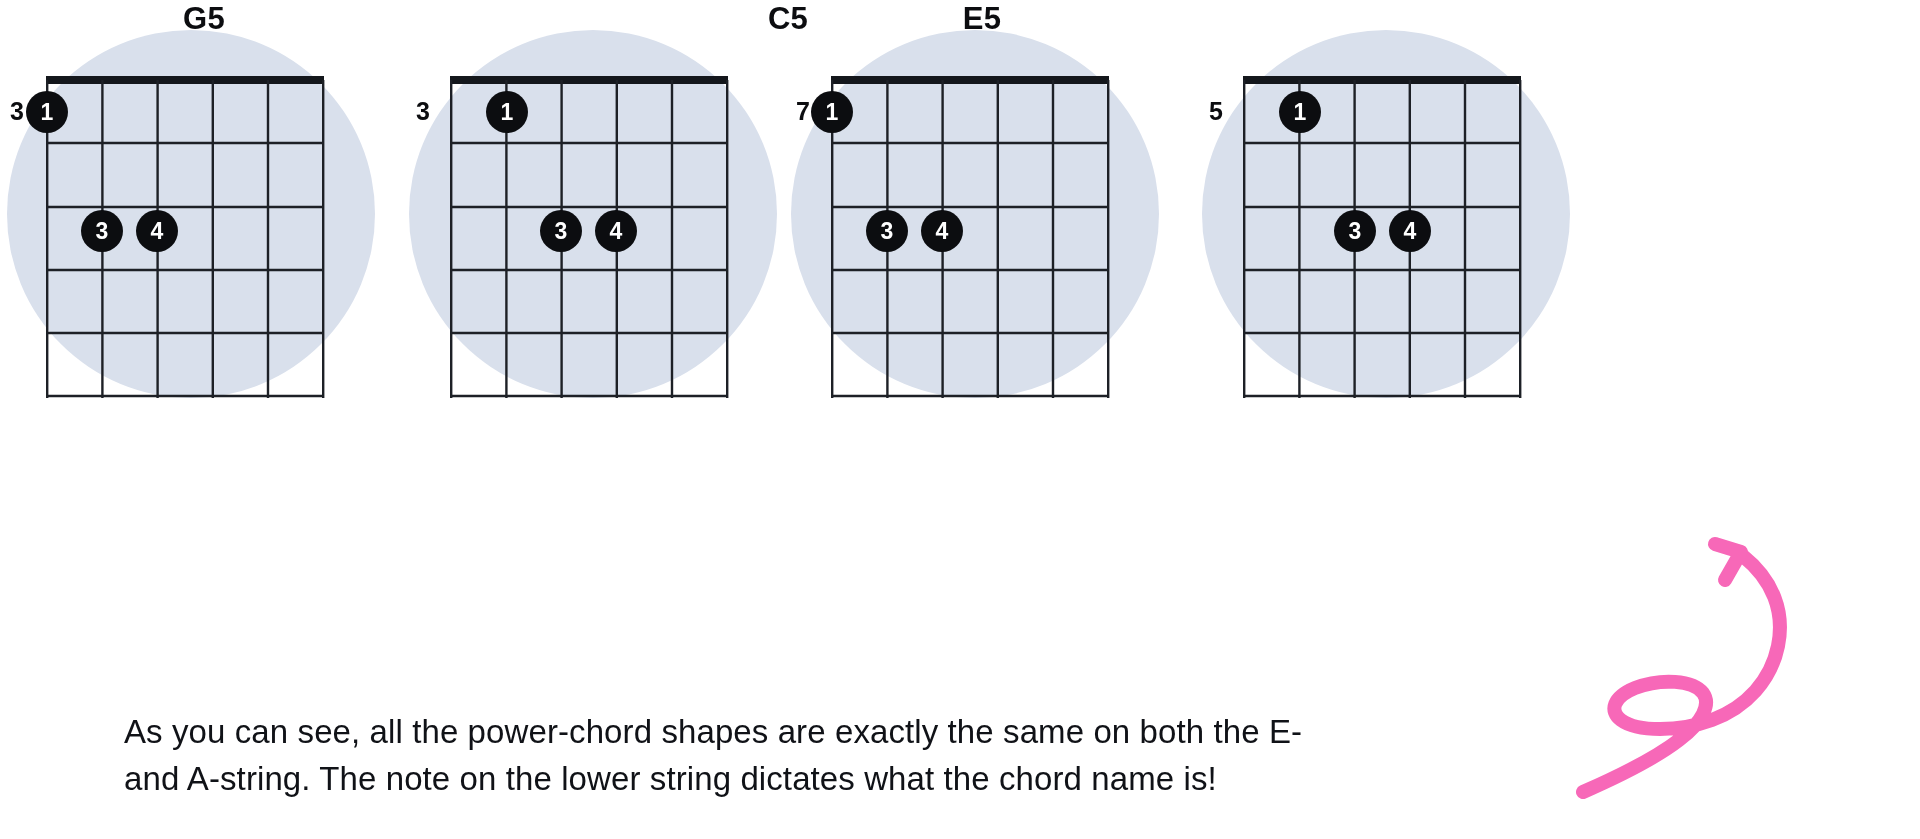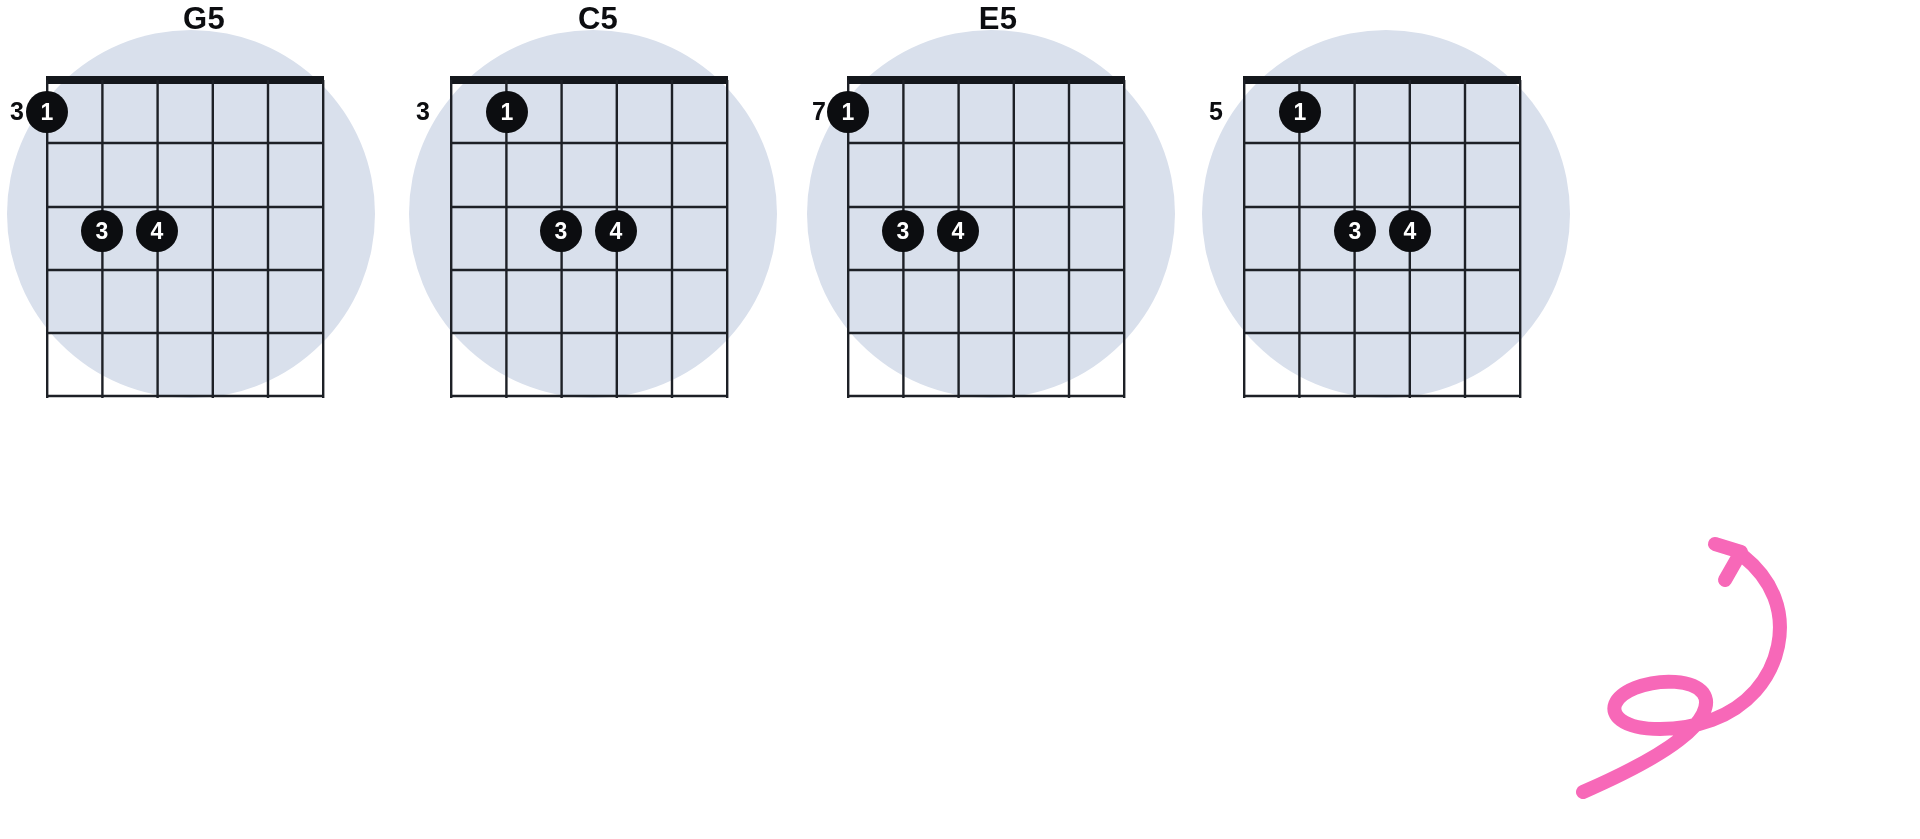--- a/index.html
+++ b/index.html
@@ -128,21 +128,21 @@
     </svg>
 
     <div class="fret-label" style="left:-4px; top:99px; width:34px;">3</div>
 
     <div class="dot" style="left:53px; top:112px;">1</div>
     <div class="dot" style="left:108px; top:231px;">3</div>
     <div class="dot" style="left:163px; top:231px;">4</div>
   </div>
 
   <div class="chord" style="left:394px;">
-    <div class="chord-title" style="left:-6px;">C5</div>
+    <div class="chord-title" style="left:-6px;text-align:right;">C5</div>
     <div class="halo" style="left:15px; top:30px; width:368px; height:368px;"></div>
 
     <svg class="grid-wrap" style="left:54px; top:72px;" width="284" height="332" viewBox="0 0 284 332">
       <rect x="2" y="4" width="278" height="8" fill="#14171c"></rect>
       <g stroke="#1d2026" stroke-width="2.4" fill="none">
         <line x1="3.2" y1="8" x2="3.2" y2="326"></line>
         <line x1="58.4" y1="8" x2="58.4" y2="326"></line>
         <line x1="113.6" y1="8" x2="113.6" y2="326"></line>
         <line x1="168.8" y1="8" x2="168.8" y2="326"></line>
         <line x1="224.0" y1="8" x2="224.0" y2="326"></line>
@@ -155,21 +155,21 @@
       </g>
     </svg>
 
     <div class="fret-label" style="left:2px; top:99px; width:34px;">3</div>
 
     <div class="dot" style="left:113px; top:112px;">1</div>
     <div class="dot" style="left:167px; top:231px;">3</div>
     <div class="dot" style="left:222px; top:231px;">4</div>
   </div>
 
-  <div class="chord" style="left:792px;">
+  <div class="chord" style="left:776px;">
     <div class="chord-title" style="left:-4px;">E5</div>
     <div class="halo" style="left:15px; top:30px; width:368px; height:368px;"></div>
 
     <svg class="grid-wrap" style="left:53px; top:72px;" width="284" height="332" viewBox="0 0 284 332">
       <rect x="2" y="4" width="278" height="8" fill="#14171c"></rect>
       <g stroke="#1d2026" stroke-width="2.4" fill="none">
         <line x1="3.2" y1="8" x2="3.2" y2="326"></line>
         <line x1="58.4" y1="8" x2="58.4" y2="326"></line>
         <line x1="113.6" y1="8" x2="113.6" y2="326"></line>
         <line x1="168.8" y1="8" x2="168.8" y2="326"></line>
@@ -210,20 +210,24 @@
       </g>
     </svg>
 
     <div class="fret-label" style="left:3px; top:99px; width:34px;">5</div>
 
     <div class="dot" style="left:114px; top:112px;">1</div>
     <div class="dot" style="left:169px; top:231px;">3</div>
     <div class="dot" style="left:224px; top:231px;">4</div>
   </div>
 
+  <div id="caption">
+    <span class="line">As you can see, all the power-chord shapes are exactly the same on both the E-</span>
+    <span class="line">and A-string. The note on the lower string dictates what the chord name is!</span>
+  </div>
 
   <svg id="arrow" viewBox="0 0 235 285">
     <g fill="none" stroke="#f768b8" stroke-width="14" stroke-linecap="round" stroke-linejoin="round">
       <path d="M 8 264
                C 40 250, 78 232, 104 212
                C 128 194, 136 176, 128 165
                C 118 152, 86 150, 60 160
                C 38 169, 34 183, 46 192
                C 62 204, 104 204, 137 192
                C 172 179, 196 152, 203 118

